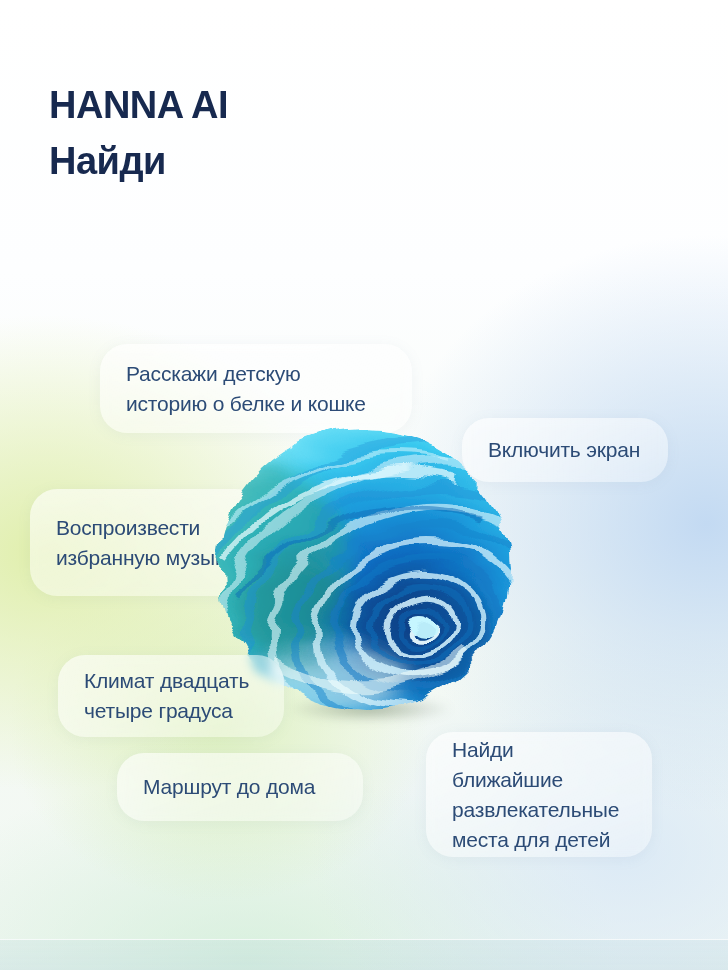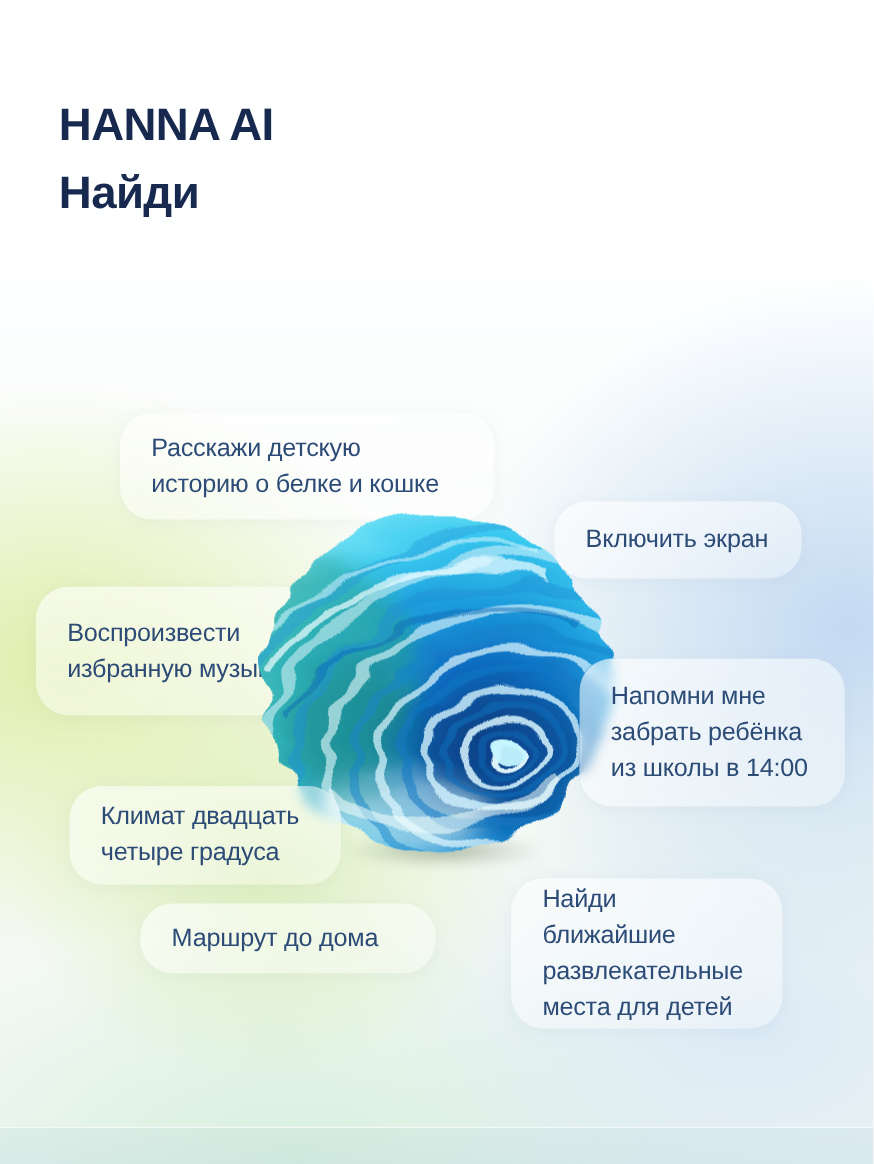--- a/index.html
+++ b/index.html
@@ -46,21 +46,21 @@
     backdrop-filter:blur(5px);
     color:#2c4b76;
     font-size:21px;line-height:30px;letter-spacing:-0.2px;
     white-space:pre-line;
   }
   .b1{left:100px;top:344px;width:312px;height:89px;}
   .b2{left:462px;top:398px;width:206px;height:64px;margin-top:20px;}
   .b3{left:30px; top:489px;width:233px;height:107px;z-index:1;}
   .b4{left:483px;top:549px;width:221px;height:123px;z-index:3;}
   .b5{left:58px; top:641px;width:226px;height:82px;z-index:3;margin-top:14px;}
-  .b6{left:117px;top:753px;width:246px;height:58px;z-index:3;}
+  .b6{left:117px;top:753px;width:246px;height:68px;z-index:3;}
   .b7{left:426px;top:732px;width:226px;height:125px;z-index:3;}
 
   
   .orb-wrap{position:absolute;left:215px;top:427px;width:300px;height:292px;z-index:2;}
   .orb-wrap svg{display:block;width:100%;height:100%;}
   .orb-shadow{
     position:absolute;left:254px;top:691px;width:232px;height:36px;z-index:1;
     background:radial-gradient(ellipse 50% 50% at 50% 50%,rgba(48,72,44,0.38),rgba(48,72,44,0) 72%);
     filter:blur(5px);
   }
@@ -136,22 +136,19 @@
         </g>
       </g>
     </svg>
   </div>
 
   <div class="bubble b1">Расскажи детскую
 историю о белке и кошке</div>
   <div class="bubble b2">Включить экран</div>
   <div class="bubble b3">Воспроизвести
 избранную музыку</div>
-  <div class="bubble b4">Напомни мне
-забрать ребёнка
-из школы в 14:00</div>
   <div class="bubble b5">Климат двадцать
 четыре градуса</div>
   <div class="bubble b6">Маршрут до дома</div>
   <div class="bubble b7">Найди ближайшие
 развлекательные
 места для детей</div>
 </div>
 
 </body></html>

